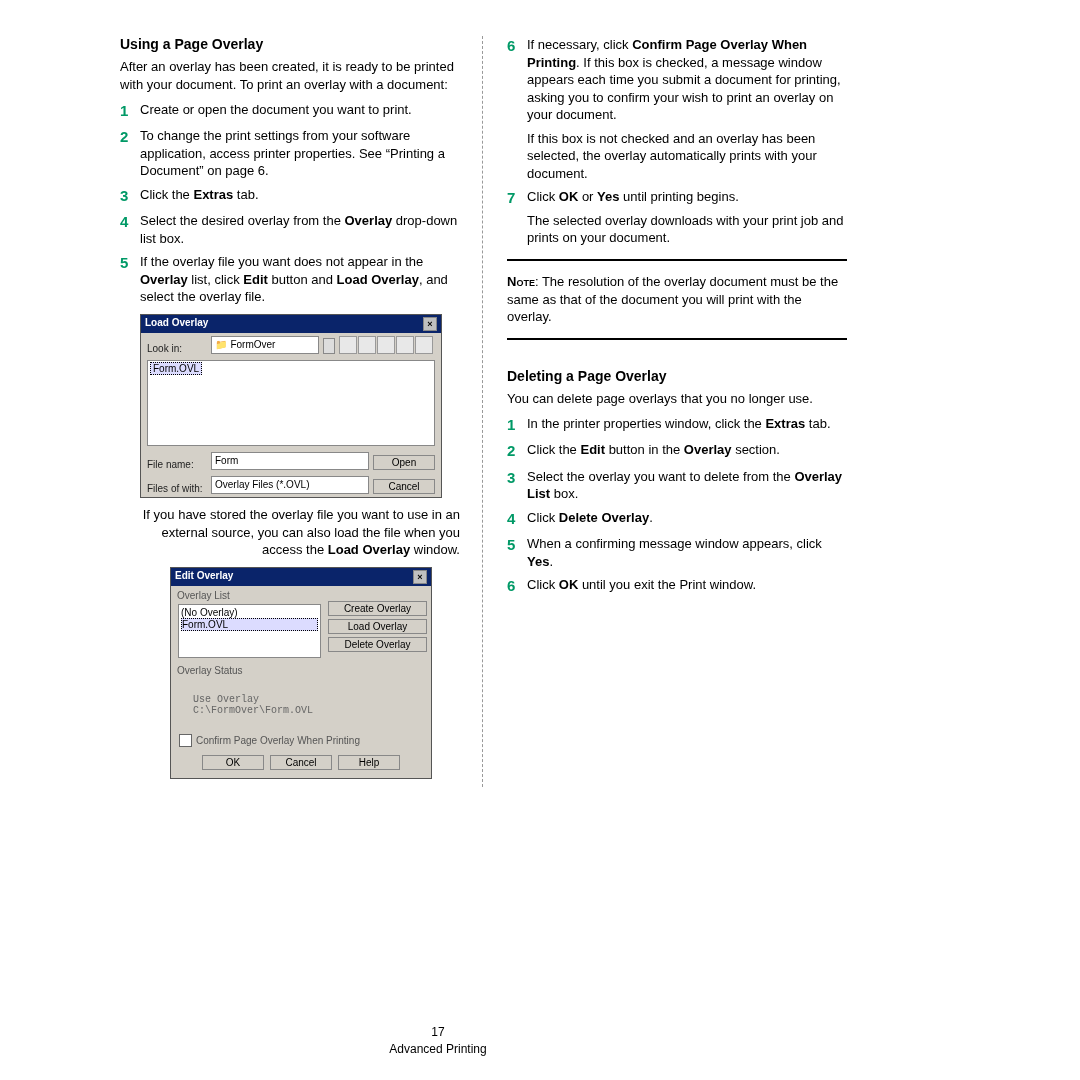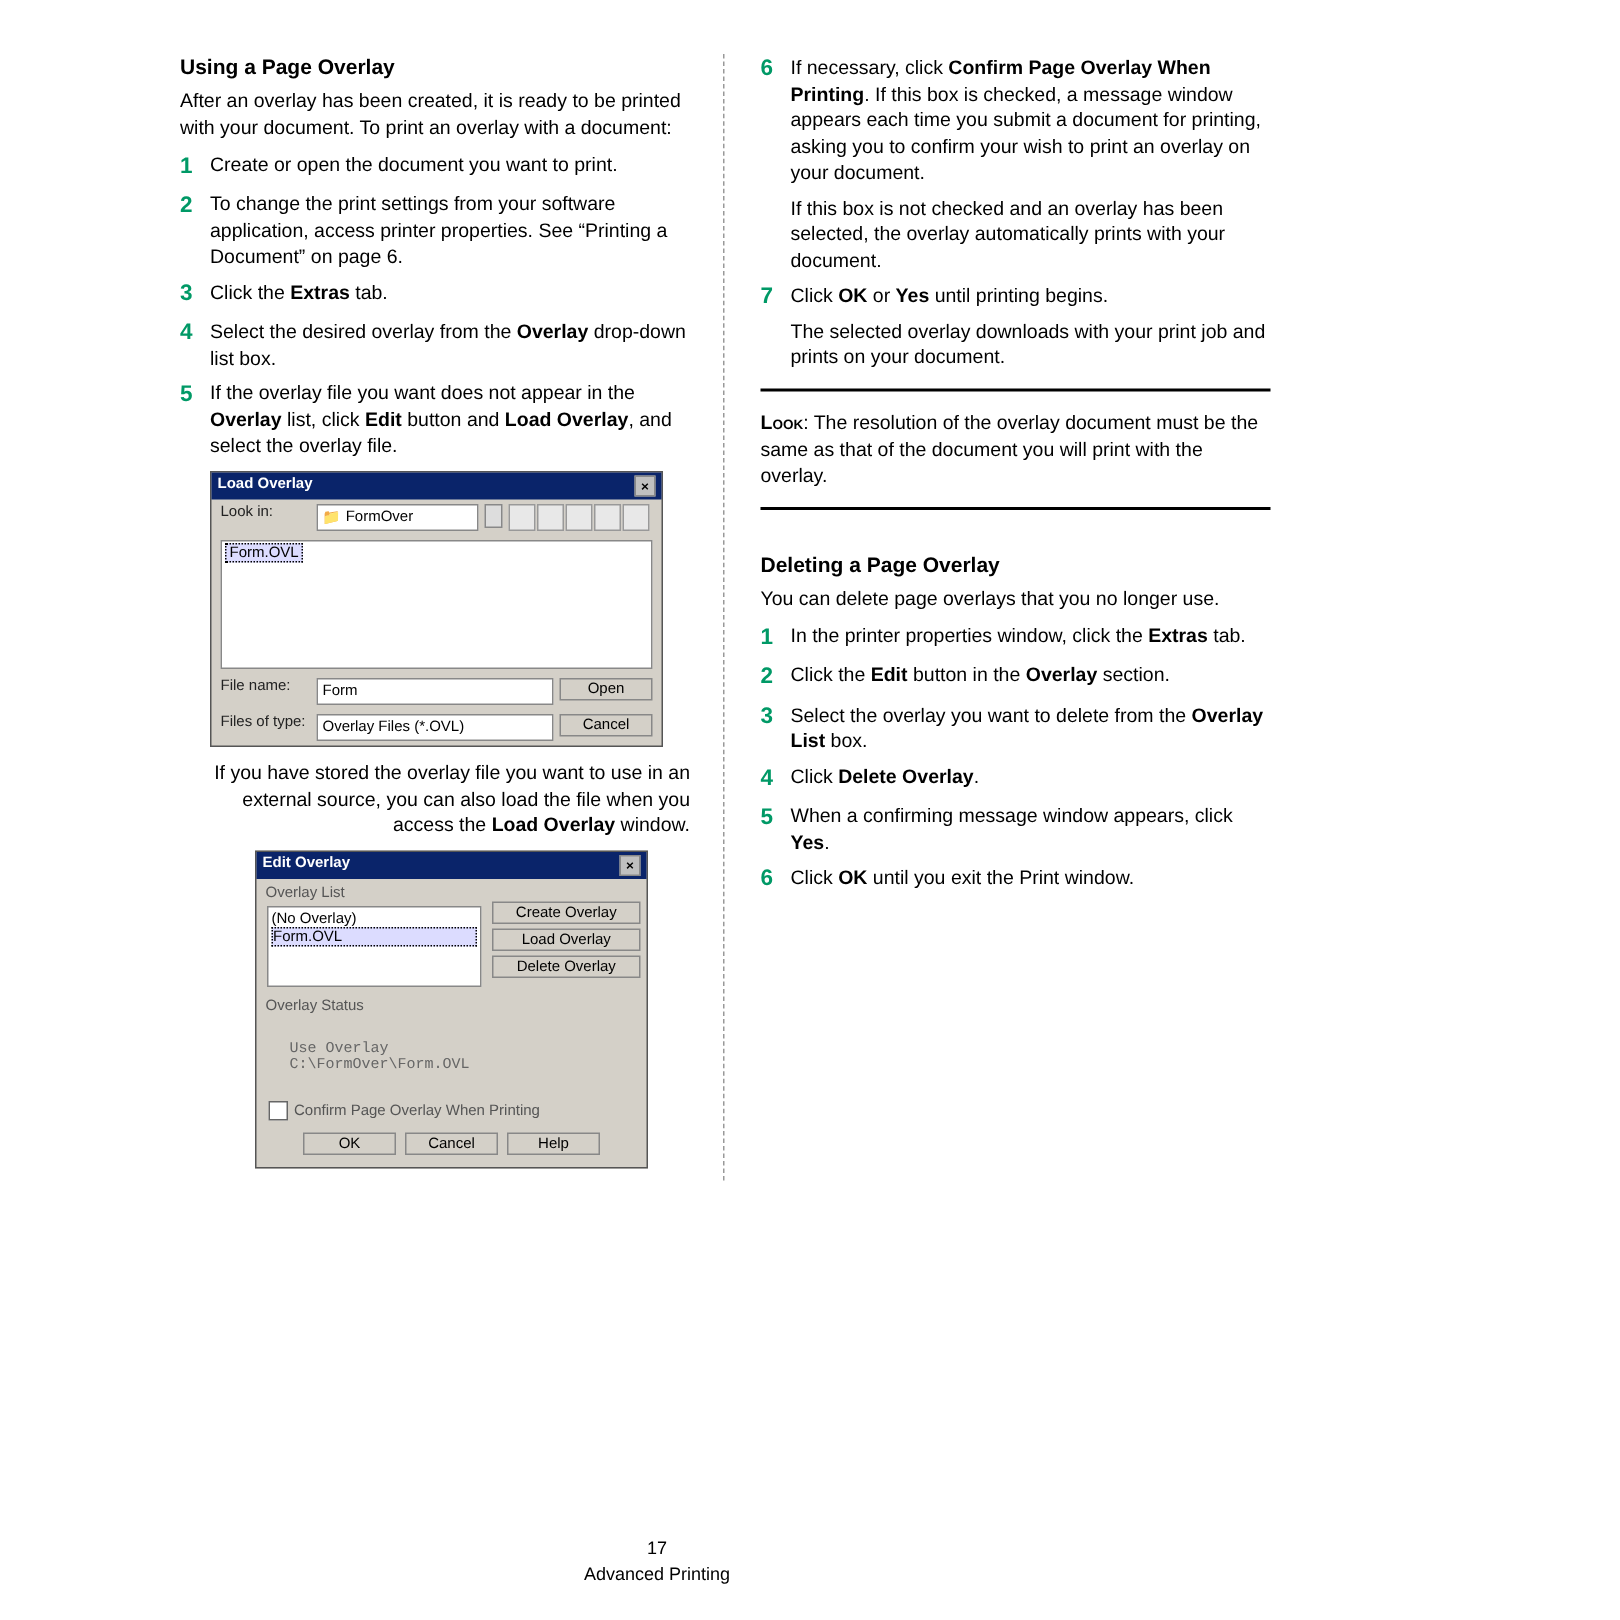--- a/index.html
+++ b/index.html
@@ -67,21 +67,21 @@
     color: #fff;
     font-weight: bold;
     padding: 2px 4px;
     font-size: 10px;
     display: flex;
     justify-content: space-between;
   }
   .ss-title .x { background:#c0c0c0;color:#000;width:12px;height:12px;text-align:center;line-height:12px;font-size:9px;border:1px solid #888;}
   .ss-row {
     display: flex;
-    align-items: flex-start;
+    align-items: flex-end;
     padding: 3px 6px;
     gap: 4px;
   }
   .ss-label { width: 60px; color:#222;}
   .ss-field {
     flex: 1;
     background: #fff;
     border: 1px solid #888;
     height: 14px;
     padding: 1px 3px;
@@ -174,21 +174,21 @@
       </div>
       <div class="ss-list">
         <span style="background:#dcdcff;border:1px dotted #000;padding:0 2px">Form.OVL</span>
       </div>
       <div class="ss-row">
         <span class="ss-label">File name:</span>
         <span class="ss-field">Form</span>
         <span class="ss-btn">Open</span>
       </div>
       <div class="ss-row">
-        <span class="ss-label">Files of type:</span>
+        <span class="ss-label">Files of with:</span>
         <span class="ss-field">Overlay Files (*.OVL)</span>
         <span class="ss-btn">Cancel</span>
       </div>
     </div>
 
     <p class="para"><span>If you have stored the overlay file you want to use in an external source, you can also load the file when you access the </span><b>Load Overlay</b><span> window.</span></p>
 
     <div class="sshot ss2" style="width:260px;margin-left:50px">
       <div class="ss-title">
         <span>Edit Overlay</span>
@@ -239,21 +239,21 @@
       <li>
           <span class="n">7</span>
         <span class="t">
           <span>Click </span><b>OK</b><span> or </span><b>Yes</b><span> until printing begins.</span>
           <div style="margin-top:6px">The selected overlay downloads with your print job and prints on your document.</div>
         </span>
       </li>
     </ol>
 
     <hr class="hr">
-    <p class="note"><b class="sc">Look</b><span>: The resolution of the overlay document must be the same as that of the document you will print with the overlay.</span></p>
+    <p class="note"><b class="sc">Note</b><span>: The resolution of the overlay document must be the same as that of the document you will print with the overlay.</span></p>
     <hr class="hr">
 
     <h2 class="sec" style="margin-top:28px">Deleting a Page Overlay</h2>
     <p class="intro">You can delete page overlays that you no longer use.</p>
     <ol class="num">
       <li>
           <span class="n">1</span>
           <span class="t"><span>In the printer properties window, click the </span><b>Extras</b><span> tab.</span></span>
         </li>
       <li>

